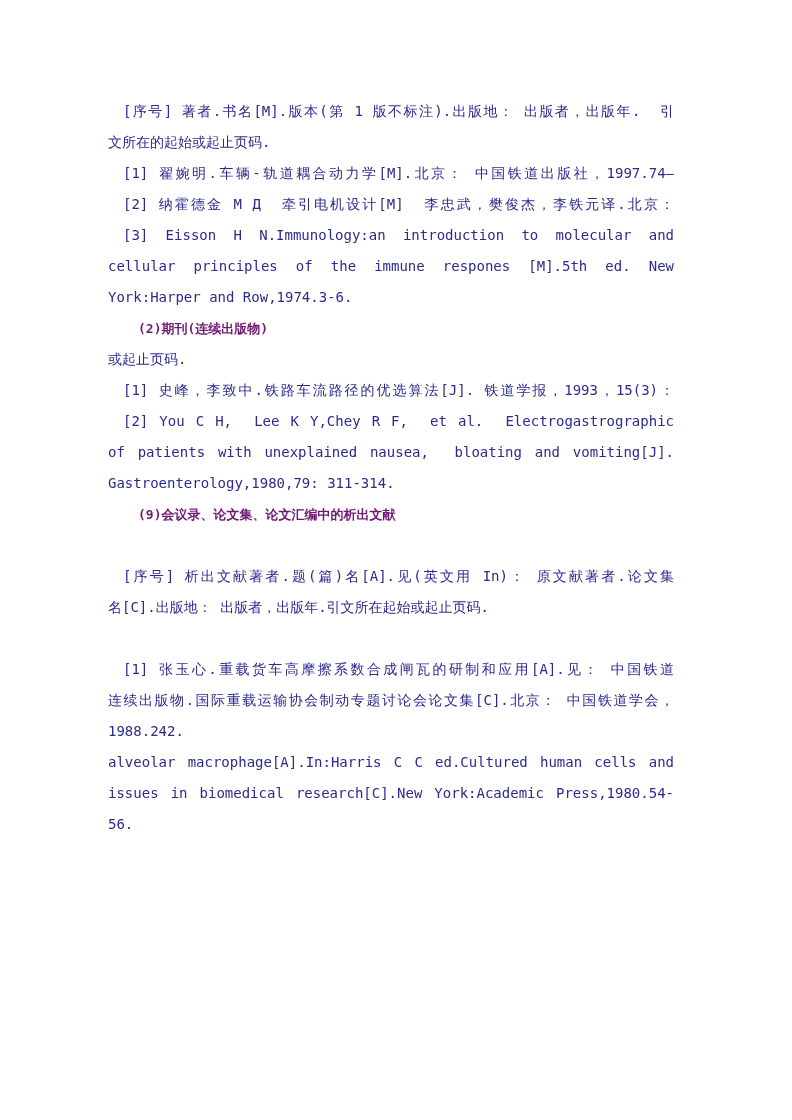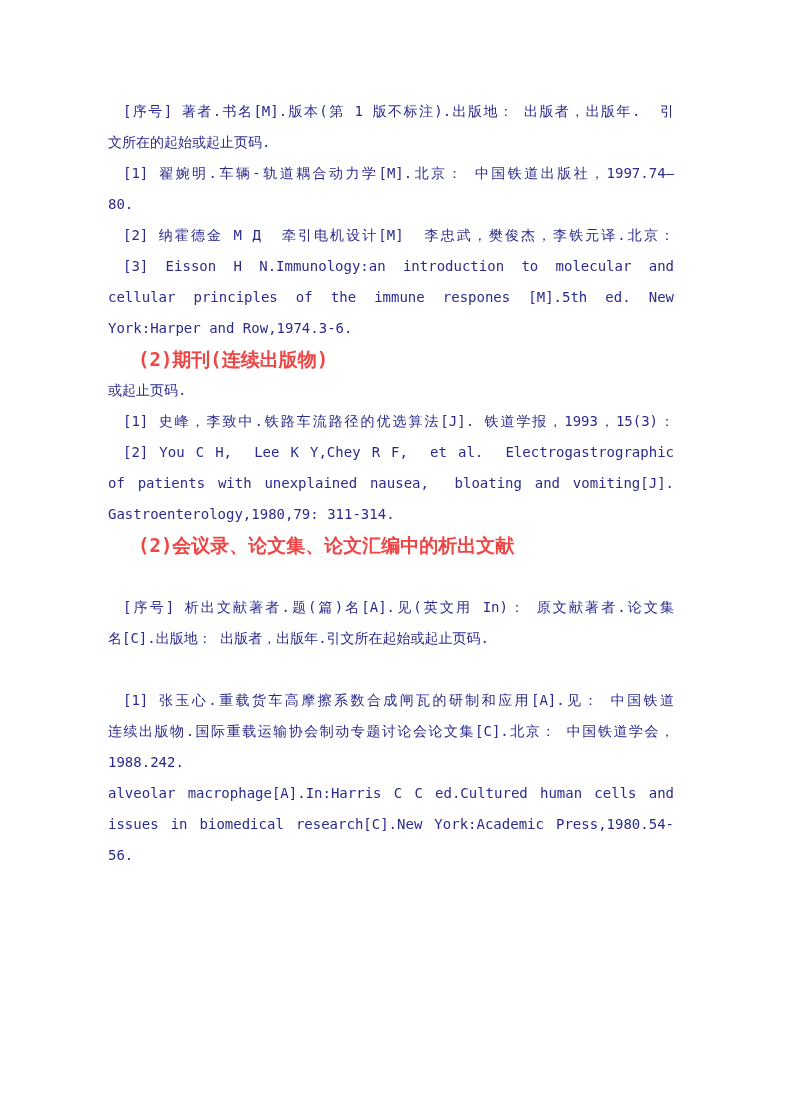--- a/index.html
+++ b/index.html
@@ -32,44 +32,43 @@
   .line.first {
     text-indent: 15px;
   }
   .line.fill {
     text-align: justify;
     text-align-last: justify;
   }
   .line.heading {
     padding-left: 30px;
     font-weight: bold;
-    font-size: 19px;
-    color: #ef4444;
+    font-size: 13px;
+    color: #701a75;
   }
 </style>
 </head>
 <body>
 
 <div class="page">
   <div class="textblock">
       <div class="line first fill">[序号] 著者.书名[M].版本(第 1 版不标注).出版地： 出版者，出版年.  引</div>
       <div class="line">文所在的起始或起止页码.</div>
       <div class="line first fill">[1] 翟婉明.车辆-轨道耦合动力学[M].北京： 中国铁道出版社，1997.74—</div>
-      <div class="line">80.</div>
       <div class="line first fill">[2] 纳霍德金 М Д  牵引电机设计[M]  李忠武，樊俊杰，李铁元译.北京：</div>
       <div class="line first fill">[3] Eisson H N.Immunology:an introduction to molecular and</div>
       <div class="line fill">cellular principles of the immune respones [M].5th ed. New</div>
       <div class="line">York:Harper and Row,1974.3-6.</div>
       <div class="line heading">(2)期刊(连续出版物)</div>
       <div class="line">或起止页码.</div>
       <div class="line first fill">[1] 史峰，李致中.铁路车流路径的优选算法[J]. 铁道学报，1993，15(3)：</div>
       <div class="line first fill">[2] You C H,  Lee K Y,Chey R F,  et al.  Electrogastrographic study</div>
       <div class="line fill">of patients with unexplained nausea,  bloating and vomiting[J].</div>
       <div class="line">Gastroenterology,1980,79: 311-314.</div>
-      <div class="line heading">(2)会议录、论文集、论文汇编中的析出文献</div>
+      <div class="line heading">(9)会议录、论文集、论文汇编中的析出文献</div>
       <div class="line"></div>
       <div class="line first fill">[序号] 析出文献著者.题(篇)名[A].见(英文用 In)： 原文献著者.论文集</div>
       <div class="line">名[C].出版地： 出版者，出版年.引文所在起始或起止页码.</div>
       <div class="line"></div>
       <div class="line first fill">[1] 张玉心.重载货车高摩擦系数合成闸瓦的研制和应用[A].见： 中国铁道</div>
       <div class="line fill">连续出版物.国际重载运输协会制动专题讨论会论文集[C].北京： 中国铁道学会，</div>
       <div class="line">1988.242.</div>
       <div class="line fill">alveolar macrophage[A].In:Harris C C ed.Cultured human cells and</div>
       <div class="line fill">issues in biomedical research[C].New York:Academic Press,1980.54-</div>
       <div class="line">56.</div>

